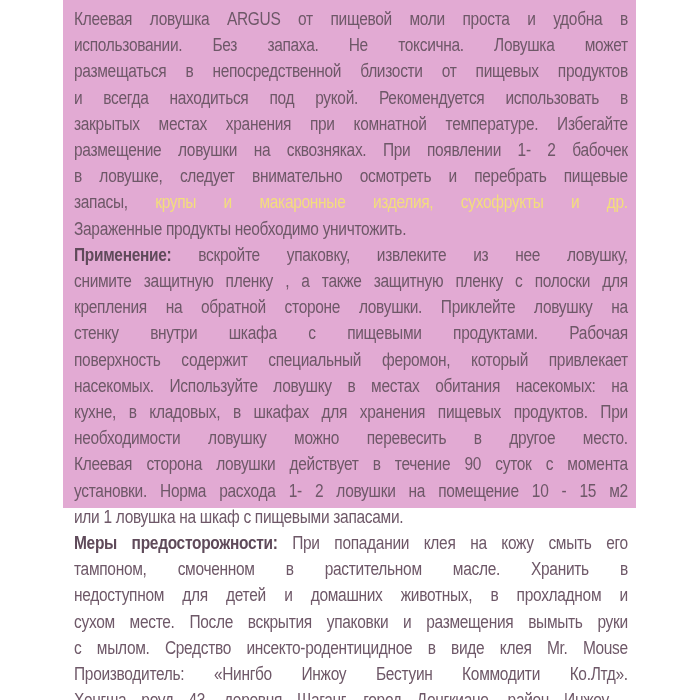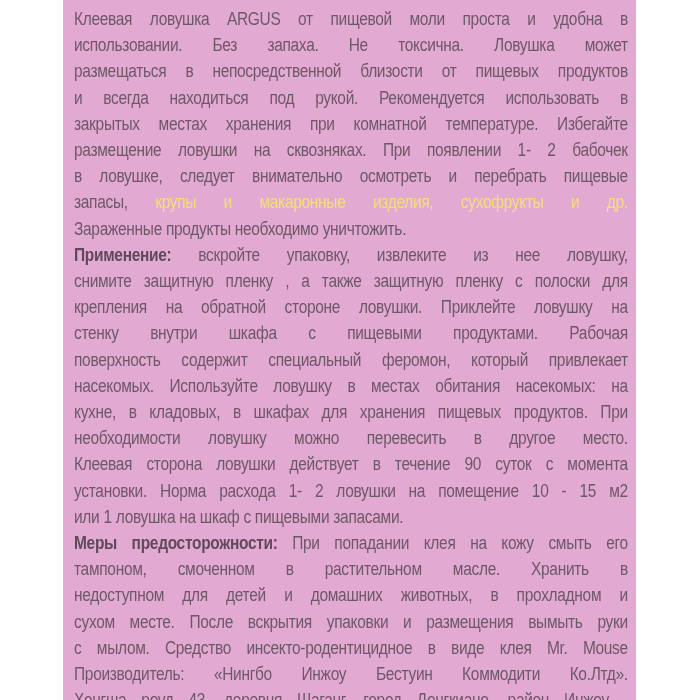--- a/index.html
+++ b/index.html
@@ -8,21 +8,21 @@
       width: 700px;
       height: 700px;
       background: #ffffff;
       overflow: hidden;
     }
     .page {
       position: absolute;
       left: 63px;
       top: 0;
       width: 573px;
-      height: 700px;
+      height: 508px;
       background: #e2aad3;
       box-sizing: border-box;
       padding: 6px 8px 0 11px;
     }
     .text {
       font-family: "Liberation Sans Narrow", "Liberation Sans", sans-serif;
       font-size: 18px;
       line-height: 26.2px;
       color: #6e5868;
       letter-spacing: -0.35px;

